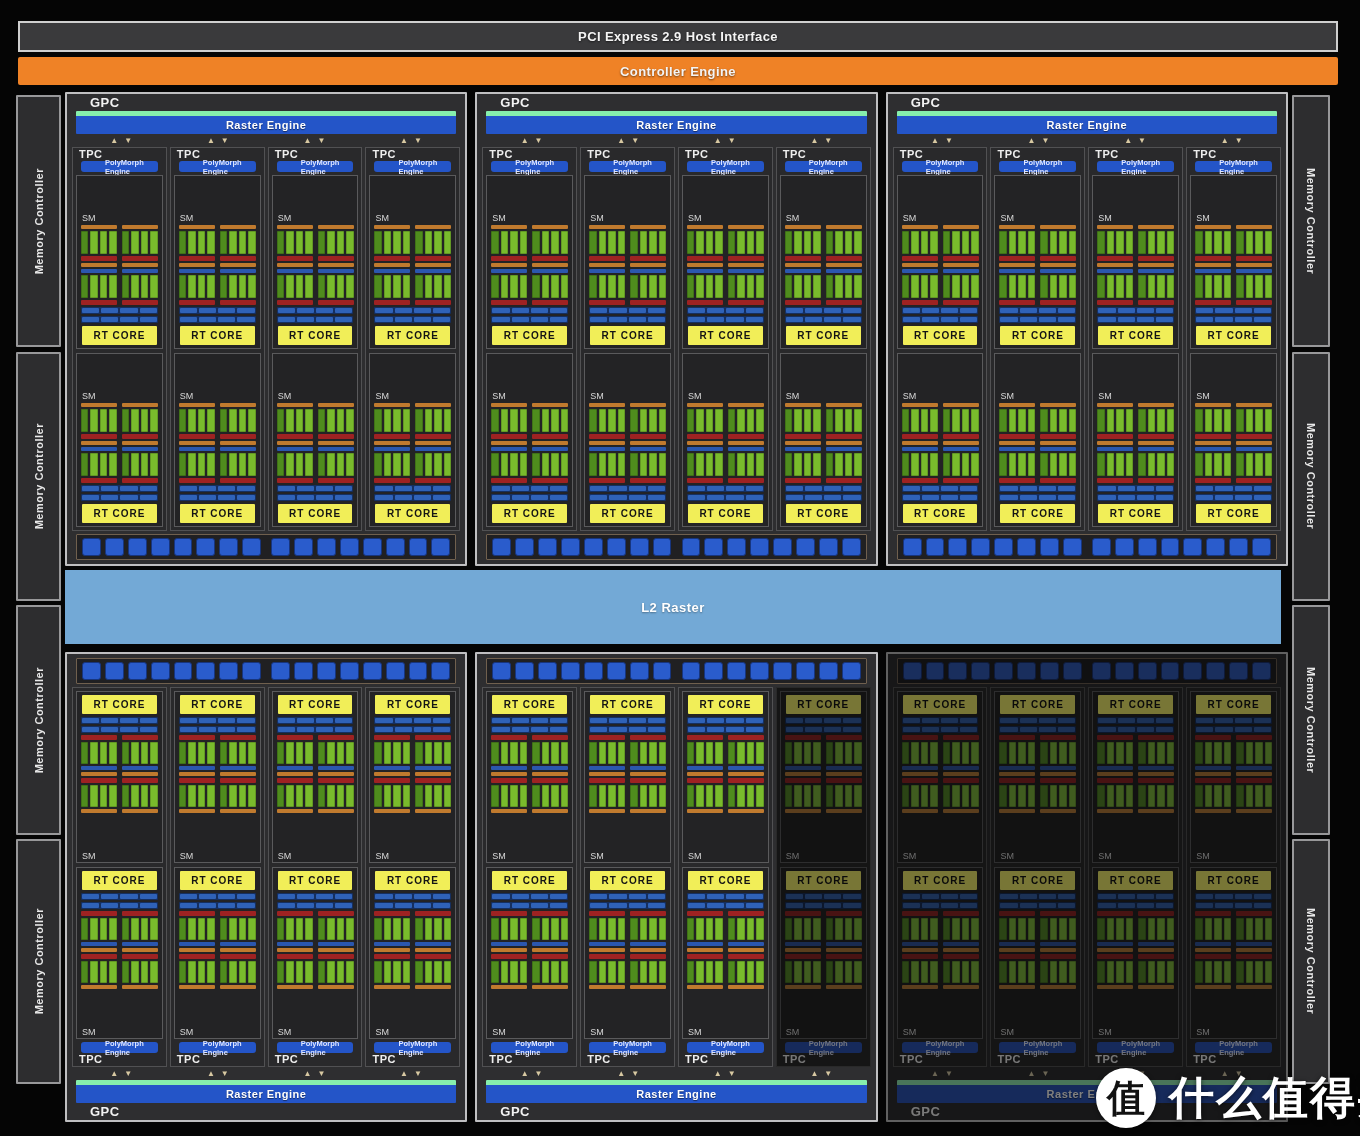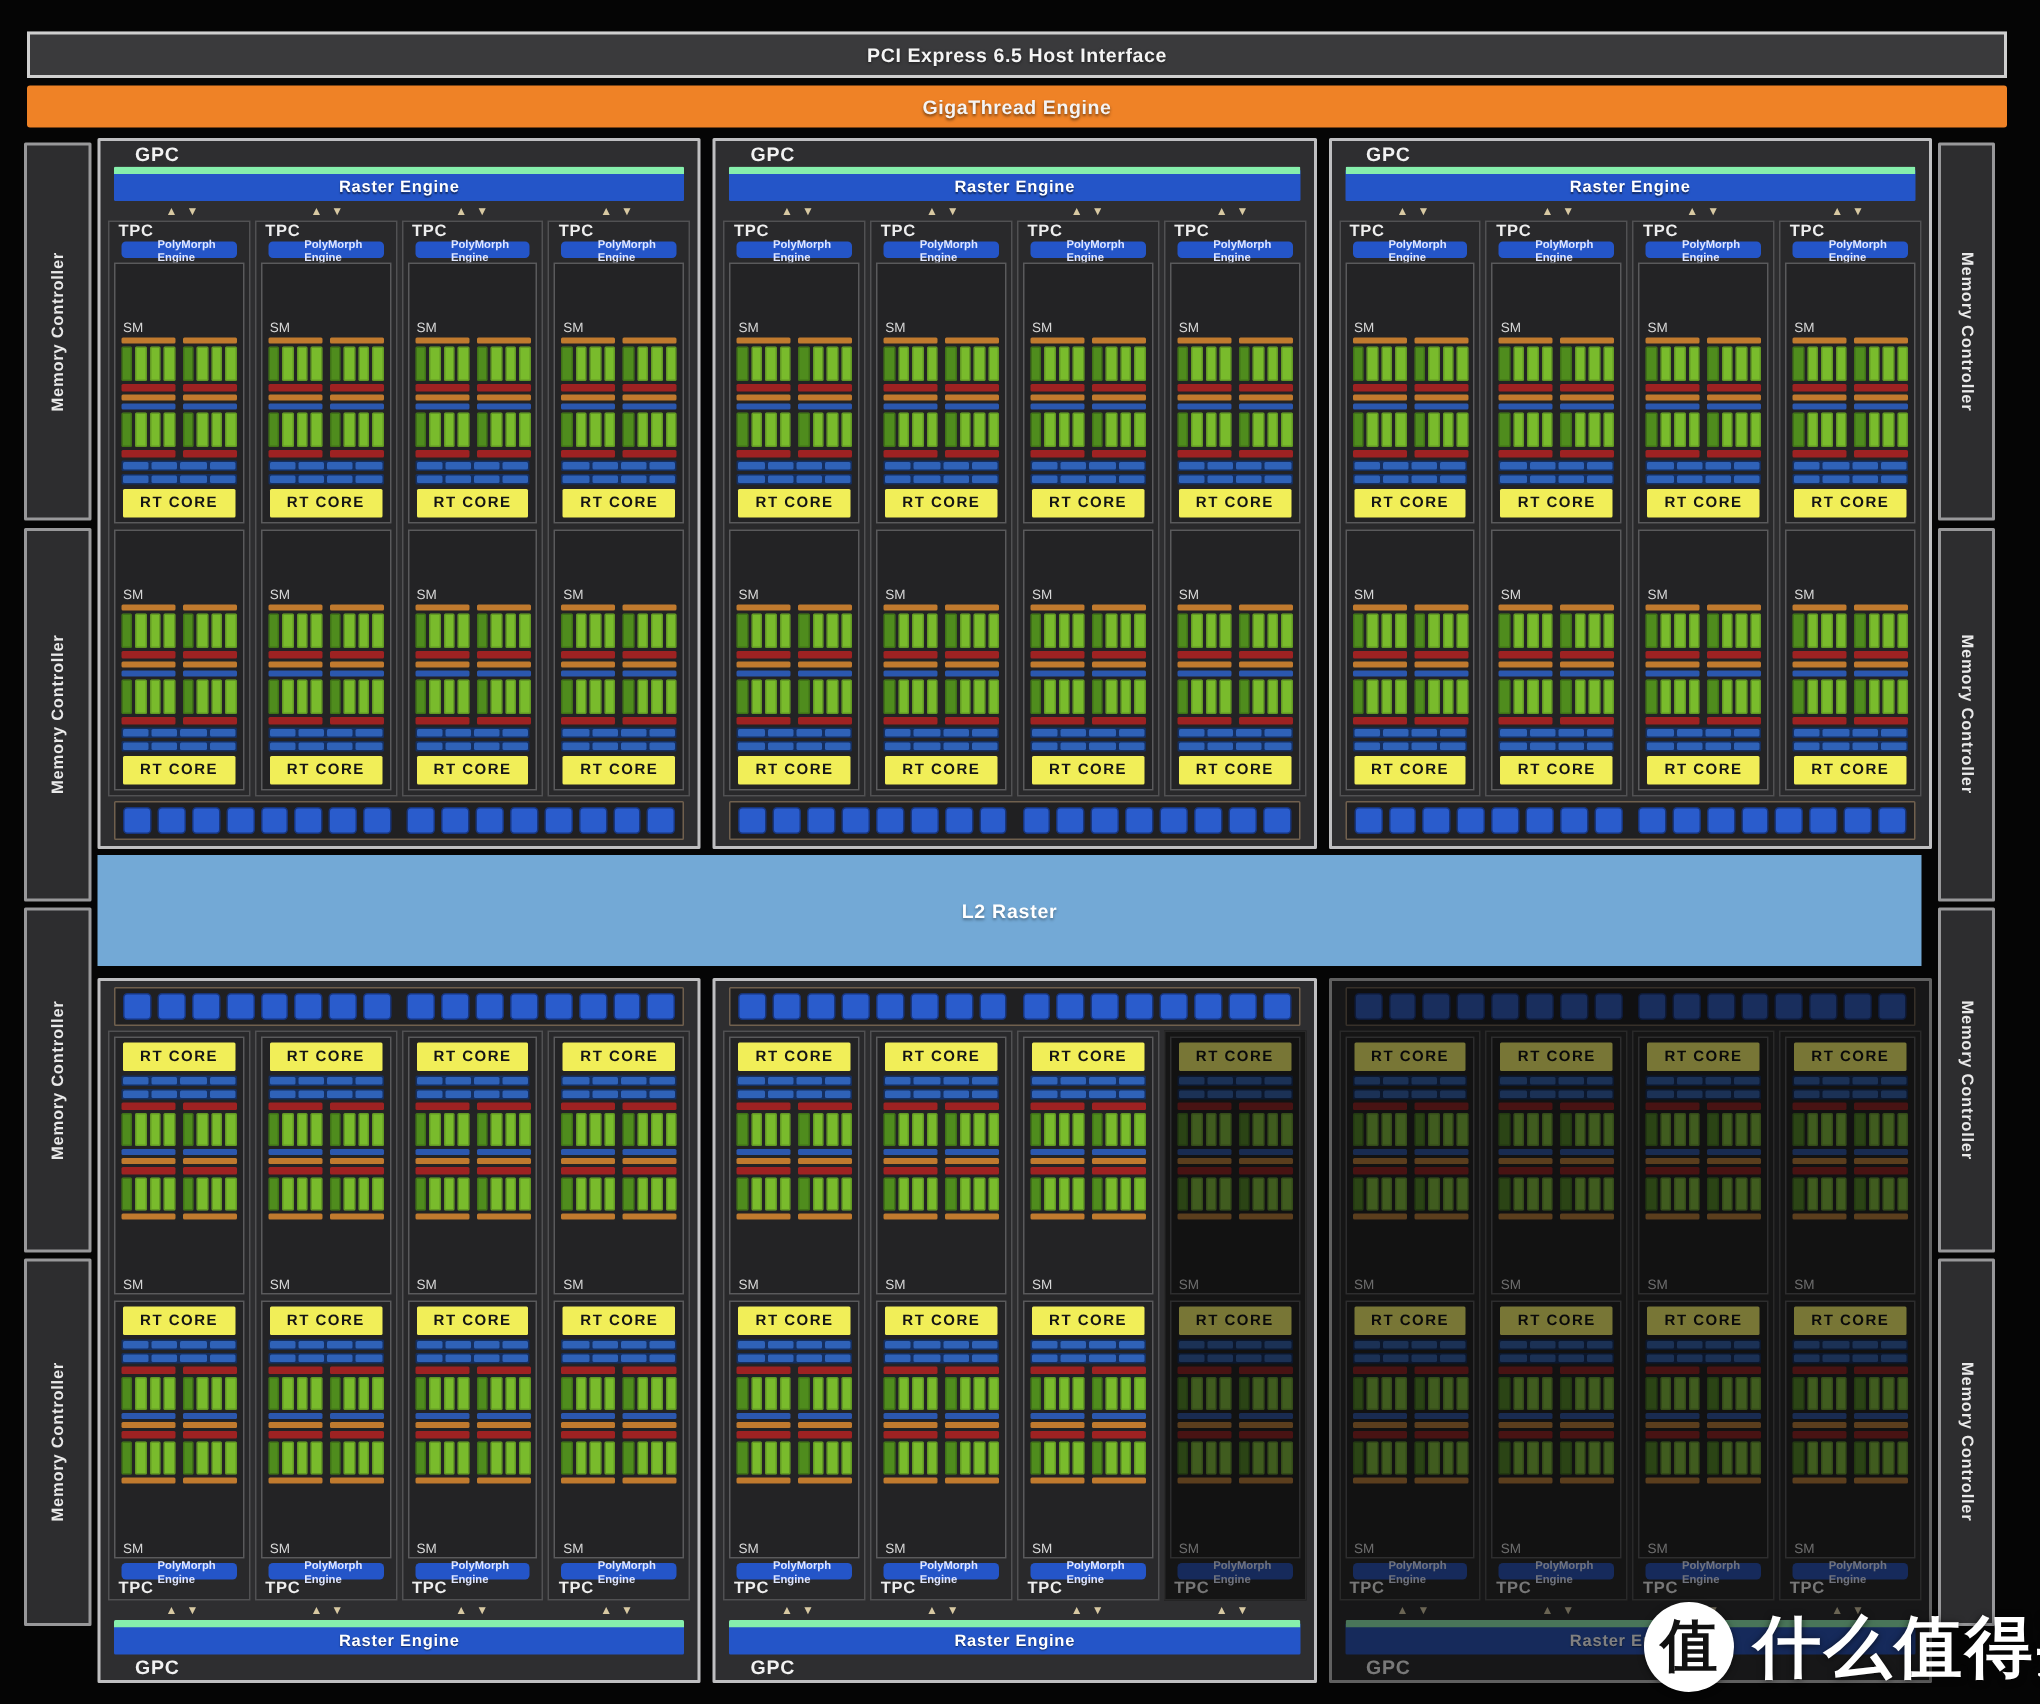--- a/index.html
+++ b/index.html
@@ -107,22 +107,22 @@
     width:60px;height:60px;border-radius:50%;background:#fff;display:flex;align-items:center;justify-content:center;
     box-shadow:0 1px 4px rgba(0,0,0,.5);
   }
   .wm-circle span{color:#111;font-size:38px;font-weight:bold;line-height:1;}
   .wm-text{color:#fff;font-size:45px;font-weight:bold;letter-spacing:2px;text-shadow:0 1px 5px rgba(0,0,0,.6);white-space:nowrap;}
 </style>
 </head>
 <body style="--bg: #050505; --bar-gray: #3a3a3c; --giga: #ef8226; --engine-blue: #2455c8; --core-green: #79bb2c; --core-green-dark: #4f8c1d; --tensor-red: #9e2222; --sched-orange: #c07a2e; --disp-blue: #2b57ae; --tex-blue: #2f62b8; --rt-yellow: #f1ee58; --rop-blue: #2a5ccc; --l2-blue: #73a9d6;">
 
 <div id="diagram">
-  <div id="pci" class="hbar">PCI Express 6.5 Host Interface</div>
-  <div id="giga" class="hbar">GigaThread Engine</div>
+  <div id="pci" class="hbar">PCI Express 2.9 Host Interface</div>
+  <div id="giga" class="hbar">Controller Engine</div>
 
   <div id="mc-left">
       <div class="mc left" style="left: 16px; top: 95px; width: 45px; height: 252px;">
         <div class="mc-label">Memory Controller</div>
       </div>
       <div class="mc left" style="left: 16px; top: 352px; width: 45px; height: 249px;">
         <div class="mc-label">Memory Controller</div>
       </div>
       <div class="mc left" style="left: 16px; top: 605px; width: 45px; height: 230px;">
         <div class="mc-label">Memory Controller</div>

